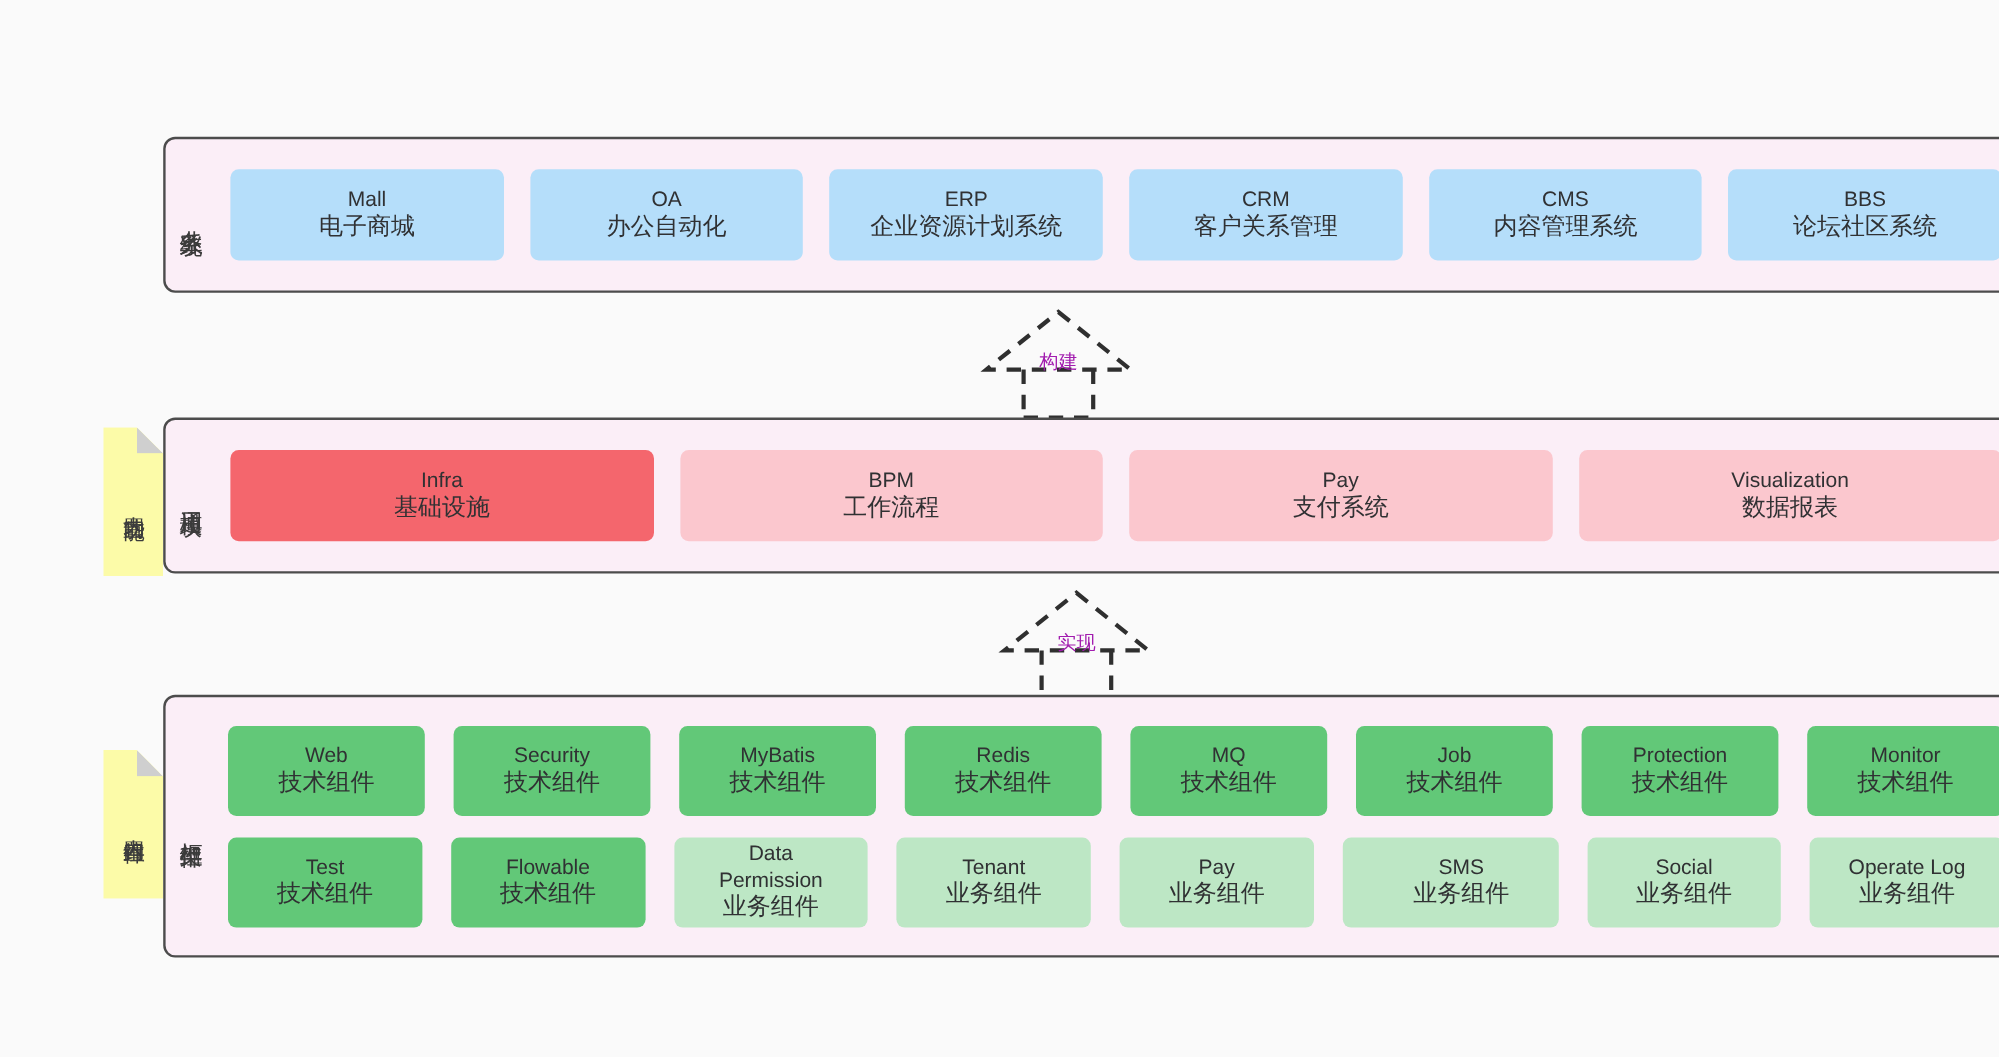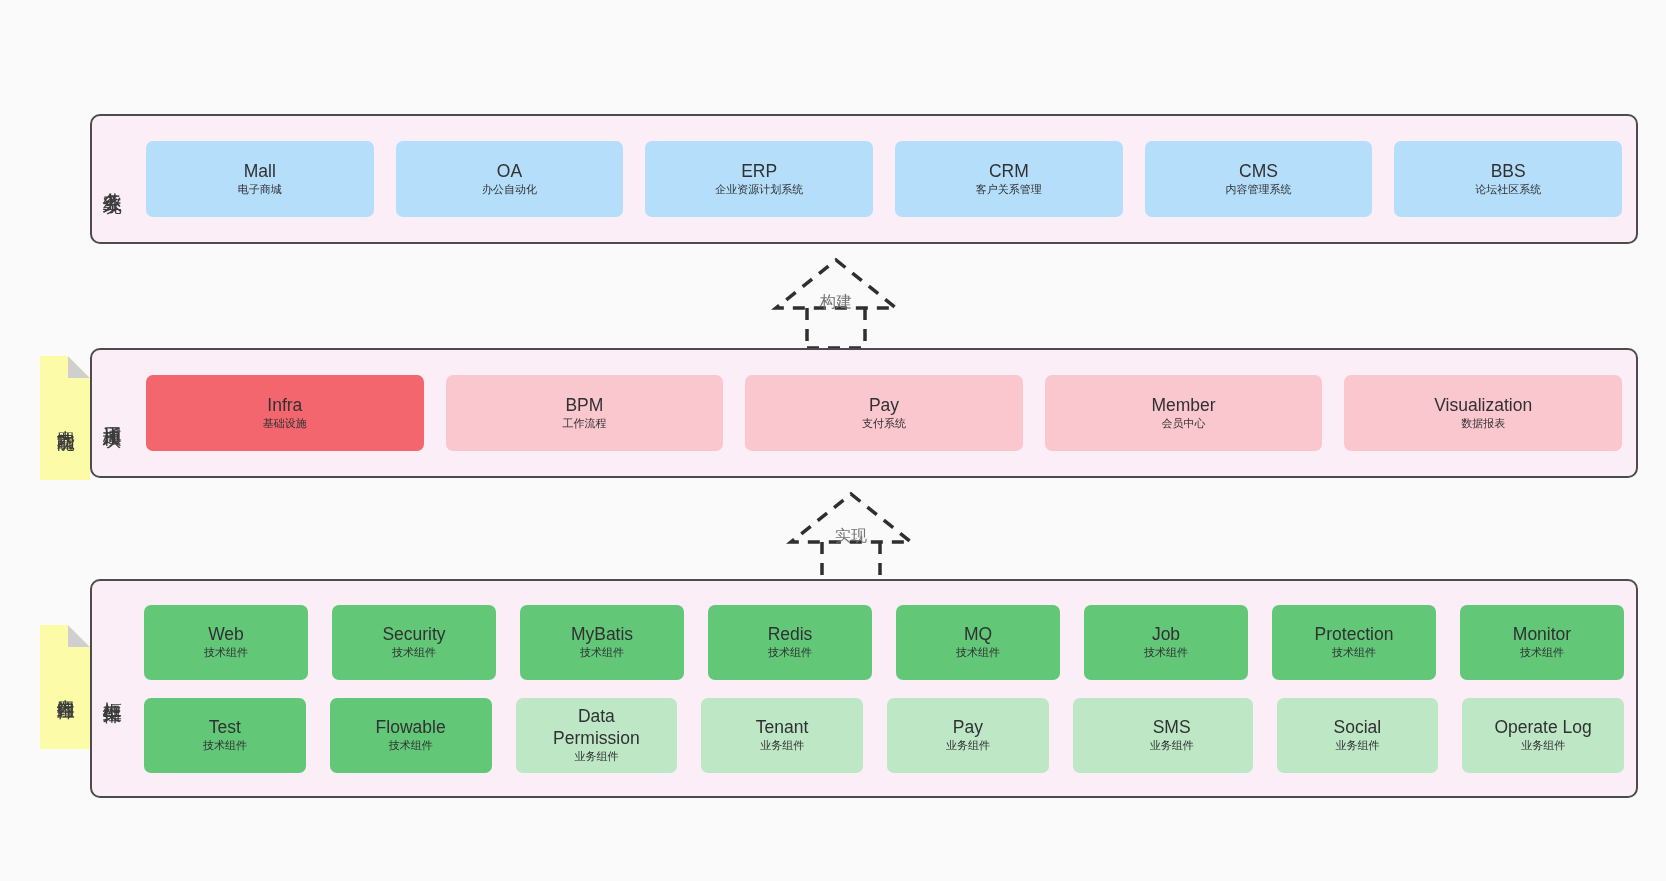--- a/index.html
+++ b/index.html
@@ -12,20 +12,21 @@
     height: 881px;
     font-family: "Liberation Sans", "DejaVu Sans", sans-serif;
     color: #333333;
     overflow: hidden;
     position: relative;
   }
 
   .canvas {
     position: absolute;
     inset: 0;
+    margin-left: 46px;
   }
 
   
   .layer {
     position: absolute;
     background: #FBEEF7;
     border: 2px solid #4c4c4c;
     border-radius: 10px;
     box-sizing: border-box;
     display: flex;
@@ -73,21 +74,21 @@
     align-items: center;
     justify-content: center;
     text-align: center;
     line-height: 1.25;
     box-sizing: border-box;
     padding: 4px 6px;
     font-size: 17px;
     color: #303133;
   }
   .card .en { font-size: 17.5px; }
-  .card .cn { font-size: 11px; }
+  .card .cn { font-size: 20px; }
 
   .card.blue        { background: #B5DEFA; }
   .card.red         { background: #F4666D; }
   .card.pink        { background: #FBC7CE; }
   .card.green       { background: #62C878; }
   .card.lightgreen  { background: #BDE7C5; }
 
   
   .note {
     position: absolute;
@@ -117,21 +118,21 @@
   }
 
   
   .connector {
     position: absolute;
     pointer-events: none;
   }
   .connector-label {
     position: absolute;
     font-size: 16px;
-    color: #737373;
+    color: #a21caf;
     background: transparent;
     white-space: nowrap;
     user-select: none;
   }
 </style>
 </head>
 <body>
 
 <div class="canvas">
 
@@ -191,24 +192,20 @@
         </div>
         <div class="card pink" style="height:76px;">
           <span class="en">BPM</span>
           <span class="cn">工作流程</span>
         </div>
         <div class="card pink" style="height:76px;">
           <span class="en">Pay</span>
           <span class="cn">支付系统</span>
         </div>
         <div class="card pink" style="height:76px;">
-          <span class="en">Member</span>
-          <span class="cn">会员中心</span>
-        </div>
-        <div class="card pink" style="height:76px;">
           <span class="en">Visualization</span>
           <span class="cn">数据报表</span>
         </div>
       </div>
     </div>
   </div>
 
   <svg class="connector" style="left:765px; top:490px; width:170px; height:94px;" viewBox="0 0 170 94">
     <path d="M 86 4 L 146 52 L 26 52 Z" fill="none" stroke="#2f2f2f" stroke-width="3.5" stroke-dasharray="12,9" stroke-linecap="butt" stroke-linejoin="miter"></path>
     <path d="M 57 52 L 57 94 M 115 52 L 115 94" fill="none" stroke="#2f2f2f" stroke-width="3.5" stroke-dasharray="12,9"></path>

